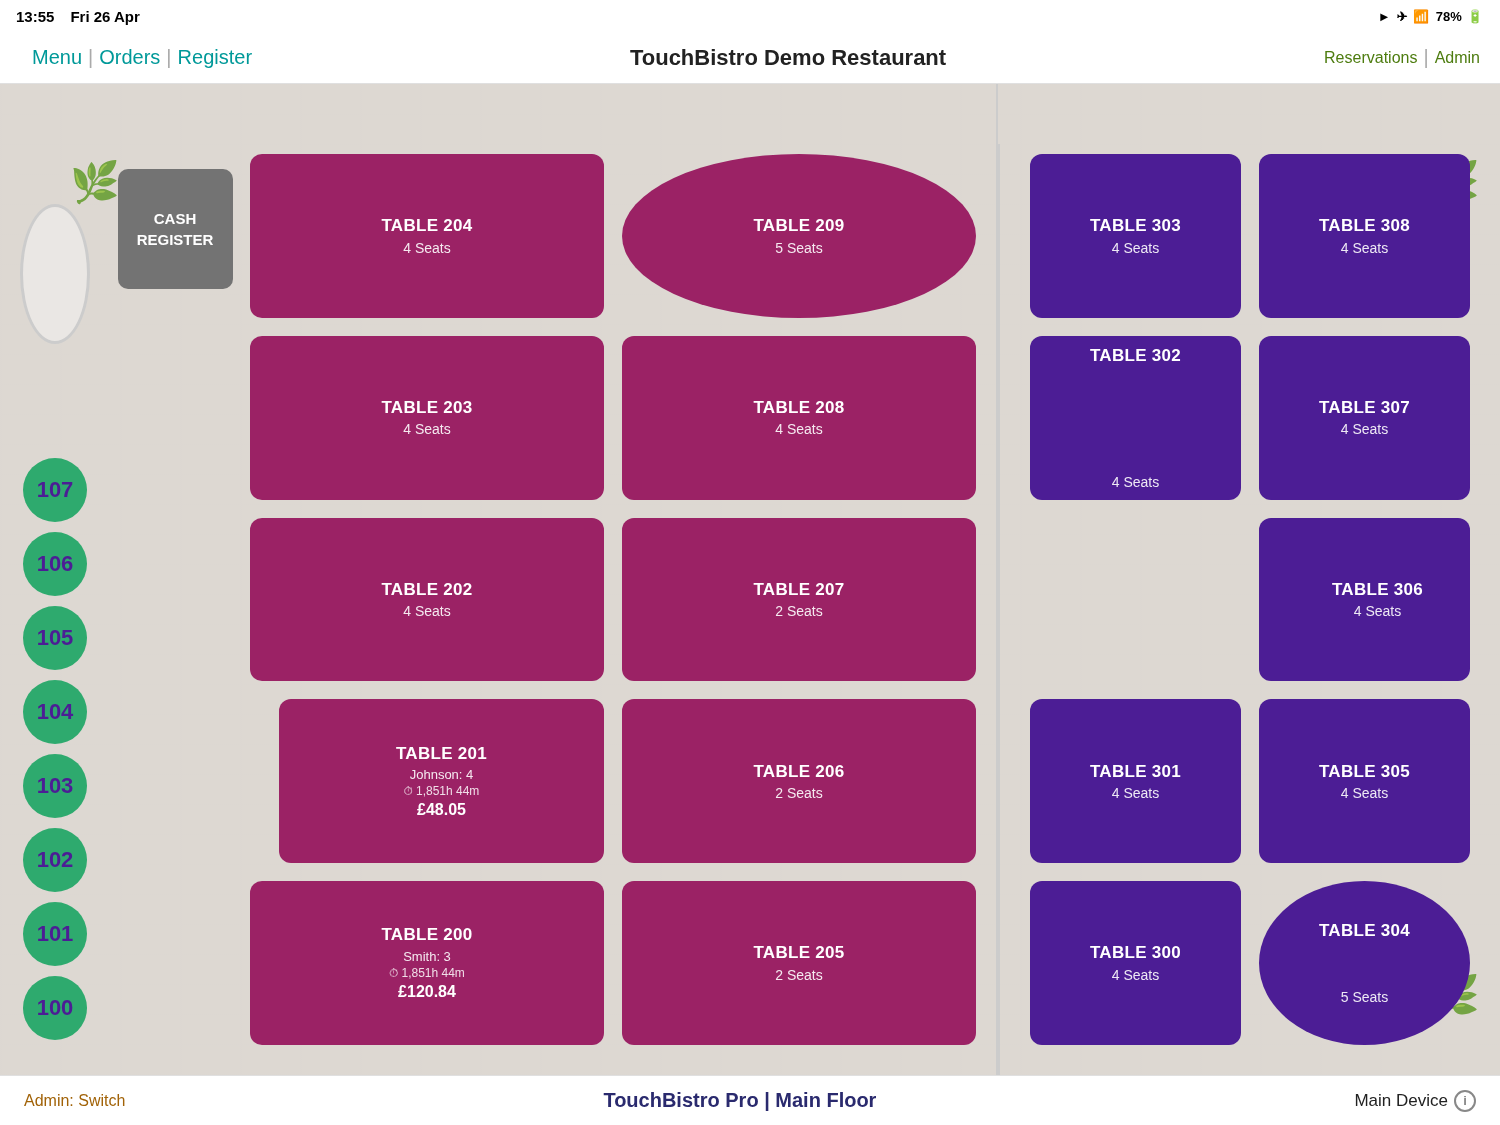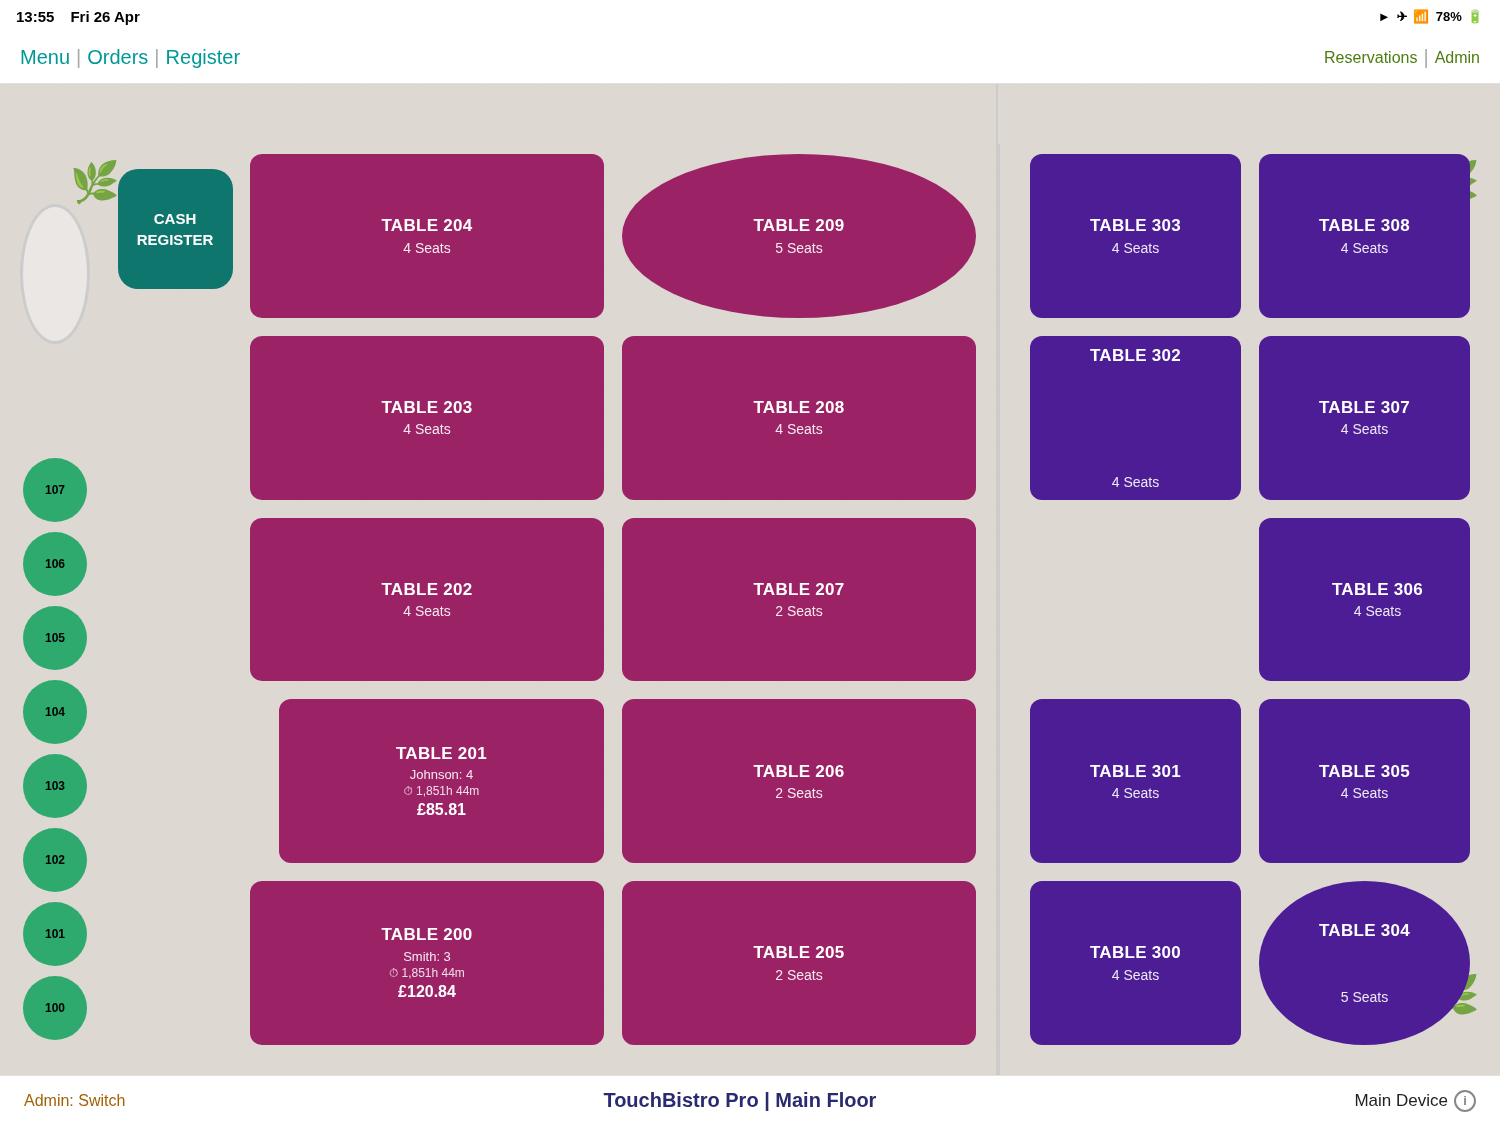--- a/index.html
+++ b/index.html
@@ -31,21 +31,21 @@
     
     #top-nav {
       background: #fff;
       display: flex;
       justify-content: space-between;
       align-items: center;
       padding: 0 20px;
       height: 52px;
       border-bottom: 1px solid #e0e0e0;
     }
-    #top-nav .nav-left { display: flex; align-items: center; gap: 6px; }
+    #top-nav .nav-left { display: flex; align-items: center; gap: 6px; margin-left: 12px; }
     #top-nav .nav-left a {
       color: #009999;
       font-size: 20px;
       font-weight: 500;
       text-decoration: none;
     }
     #top-nav .nav-left .sep { color: #aaa; font-size: 20px; }
     #top-nav .nav-title { font-size: 22px; font-weight: 700; color: #222; }
     #top-nav .nav-right { display: flex; align-items: center; gap: 6px; }
     #top-nav .nav-right a {
@@ -98,43 +98,43 @@
     }
 
     .bar-stool {
       width: 64px;
       height: 64px;
       border-radius: 50%;
       background: #2eaa6e;
       display: flex;
       align-items: center;
       justify-content: center;
-      color: #000000;
-      font-size: 12px;
+      color: #4c1d95;
+      font-size: 22px;
       font-weight: 700;
       margin: 5px 0;
       cursor: pointer;
       position: relative;
       z-index: 2;
     }
 
     
     #cash-register-area {
       width: 130px;
       padding-top: 85px;
       display: flex;
       flex-direction: column;
       align-items: center;
     }
 
     .cash-register-block {
       width: 115px;
       height: 120px;
-      background: #0f766e;
-      border-radius: 20px;
+      background: #737373;
+      border-radius: 10px;
       display: flex;
       flex-direction: column;
       align-items: center;
       justify-content: center;
       color: #fff;
       font-size: 15px;
       font-weight: 700;
       text-align: center;
       line-height: 1.4;
       cursor: pointer;
@@ -326,20 +326,21 @@
 </div>
 
 <div id="top-nav">
   <div class="nav-left">
     <a>Menu</a>
     <span class="sep">|</span>
     <a>Orders</a>
     <span class="sep">|</span>
     <a>Register</a>
   </div>
+  <div class="nav-title">TouchBistro Demo Restaurant</div>
   <div class="nav-right">
     <a>Reservations</a>
     <span class="sep">|</span>
     <a>Admin</a>
   </div>
 </div>
 
 <div id="main-content">
   <div class="floor-bg"></div>
 
@@ -399,21 +400,21 @@
         <span class="table-seats">2 Seats</span>
       </div>
 
       <div class="table-card purple pos-201">
         <span class="table-name">TABLE 201</span>
         <span class="table-customer">Johnson: 4</span>
         <span class="table-time">
           <span>⏱</span>
           1,851h 44m
         </span>
-        <span class="table-total">£85.81</span>
+        <span class="table-total">£48.05</span>
       </div>
 
       <div class="table-card purple pos-206">
         <span class="table-name">TABLE 206</span>
         <span class="table-seats">2 Seats</span>
       </div>
 
       <div class="table-card purple pos-200">
         <span class="table-name">TABLE 200</span>
         <span class="table-customer">Smith: 3</span>

